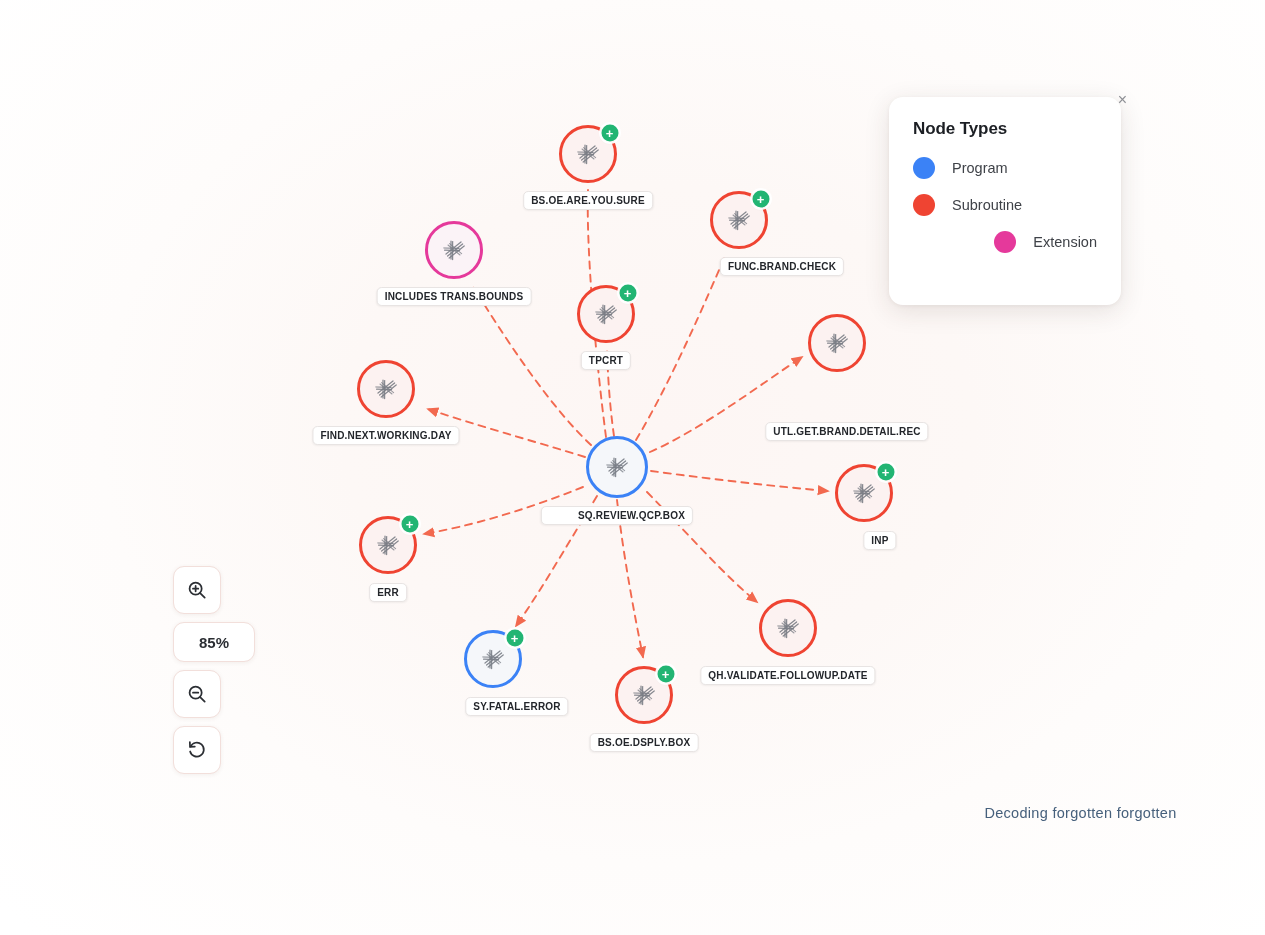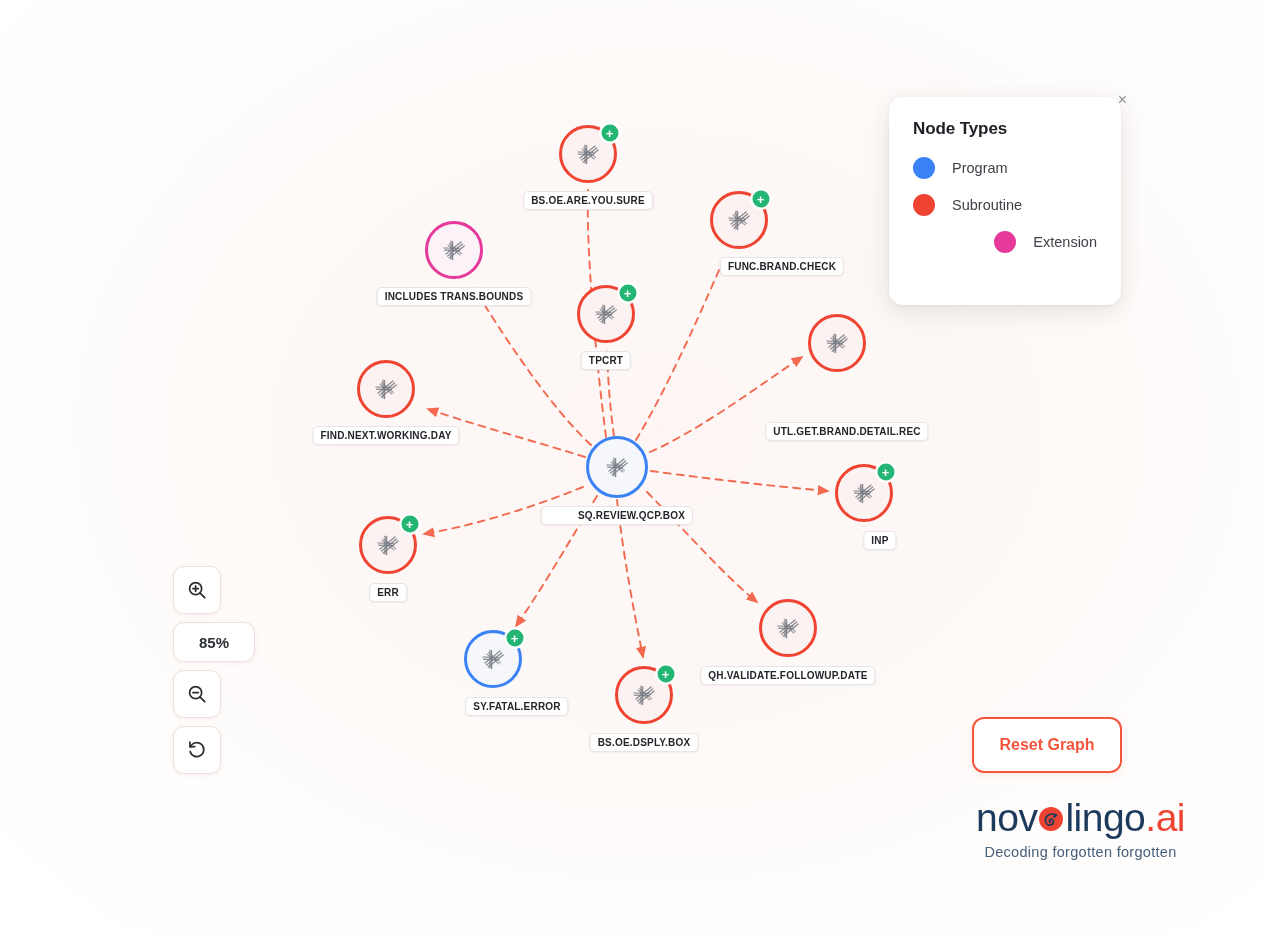--- a/index.html
+++ b/index.html
@@ -466,31 +466,18 @@
       </svg>
     </div>
     <div class="zc-btn">
       <svg width="22" height="22" viewBox="0 0 24 24" fill="none" stroke="currentColor" stroke-width="1.9" stroke-linecap="round">
         <path d="M 5 8.2 A 7.6 7.6 0 1 1 4.5 13.6"></path>
         <polyline points="4.2,3.4 4.4,8.6 9.6,8.3"></polyline>
       </svg>
     </div>
   </div>
 
-  <button id="reset-graph">Reset Graph</button>
 
   <div id="brand">
-    <div id="brand-wordmark">
-      <span>nov</span>
-      <span id="brand-mark">
-        <svg width="26" height="26" viewBox="0 0 26 26">
-          <circle cx="13" cy="13" r="12" fill="#ef4432"></circle>
-          <path d="M18.5 9.2 C 14 6.6 8.2 8.6 7.4 13.4 C 6.8 17 9.6 19.6 12.6 19 C 15 18.5 16.2 16.3 15.3 14.5 C 14.6 13.1 12.7 12.8 11.7 13.9 C 10.9 14.8 11.4 16.2 12.6 16.2" fill="none" stroke="#1b3a5c" stroke-width="1.7" stroke-linecap="round"></path>
-          <circle cx="16.6" cy="10.3" r="1.5" fill="#1b3a5c"></circle>
-        </svg>
-      </span>
-      <span>lingo</span>
-      <span class="dotai">.ai</span>
-    </div>
     <div id="brand-tagline">Decoding forgotten forgotten</div>
   </div>
 
 </div>
 
 </body></html>

